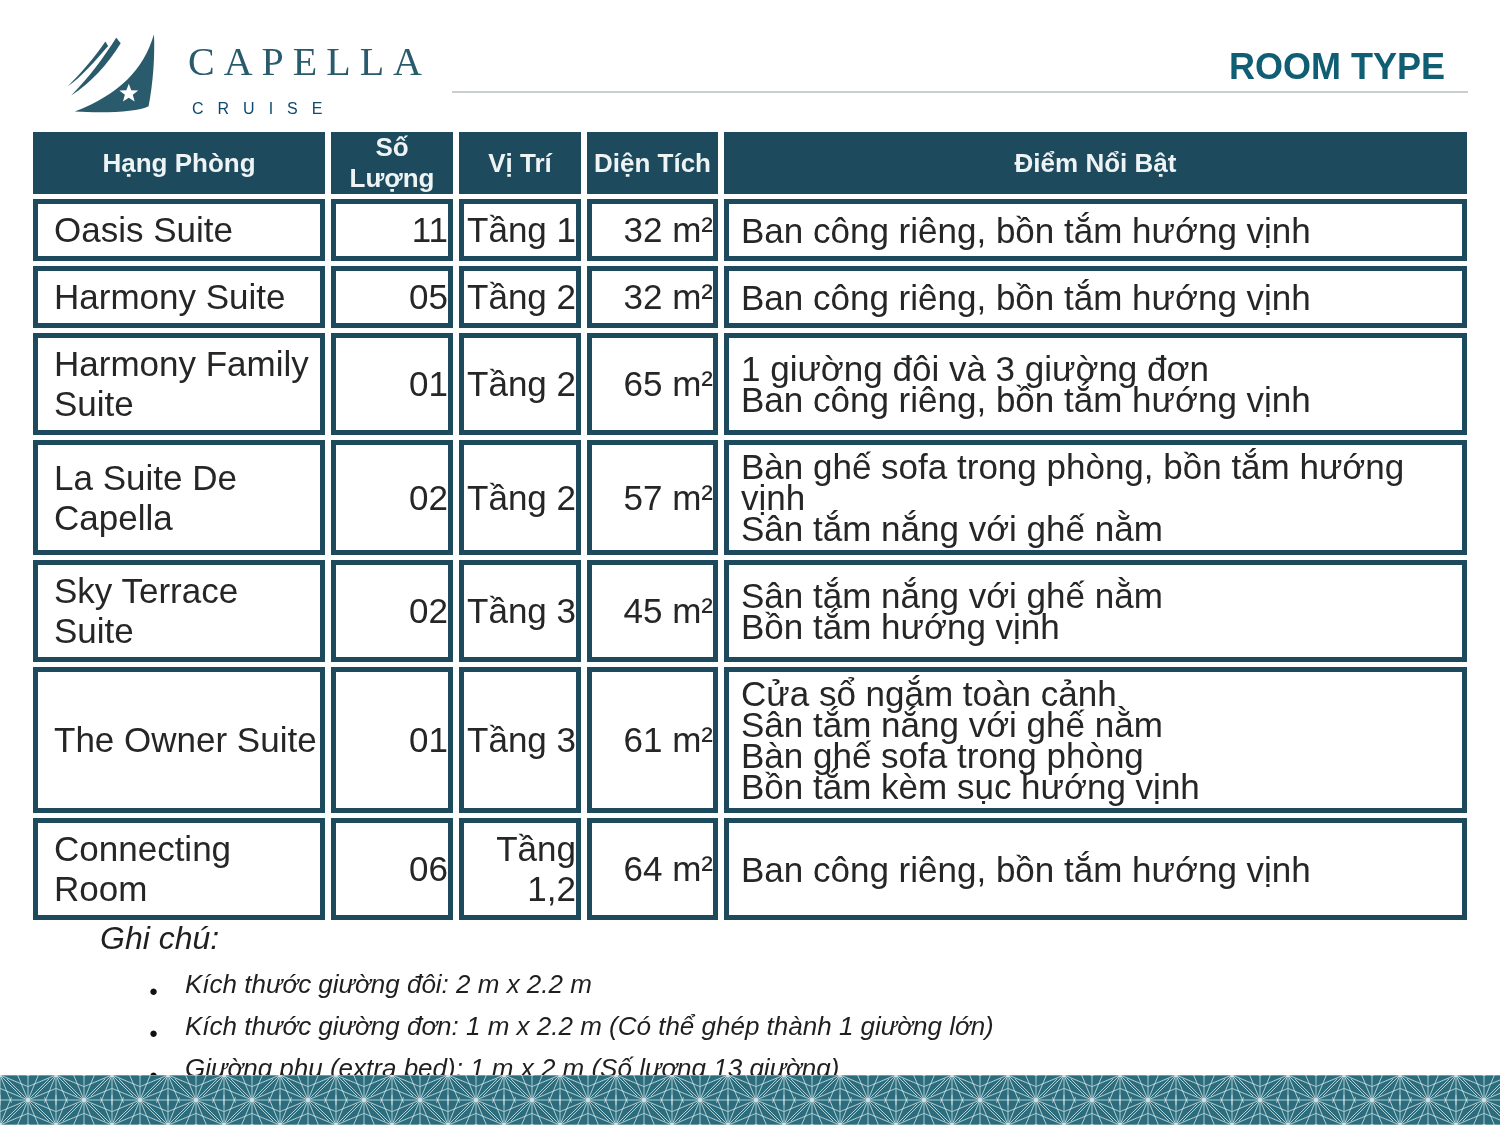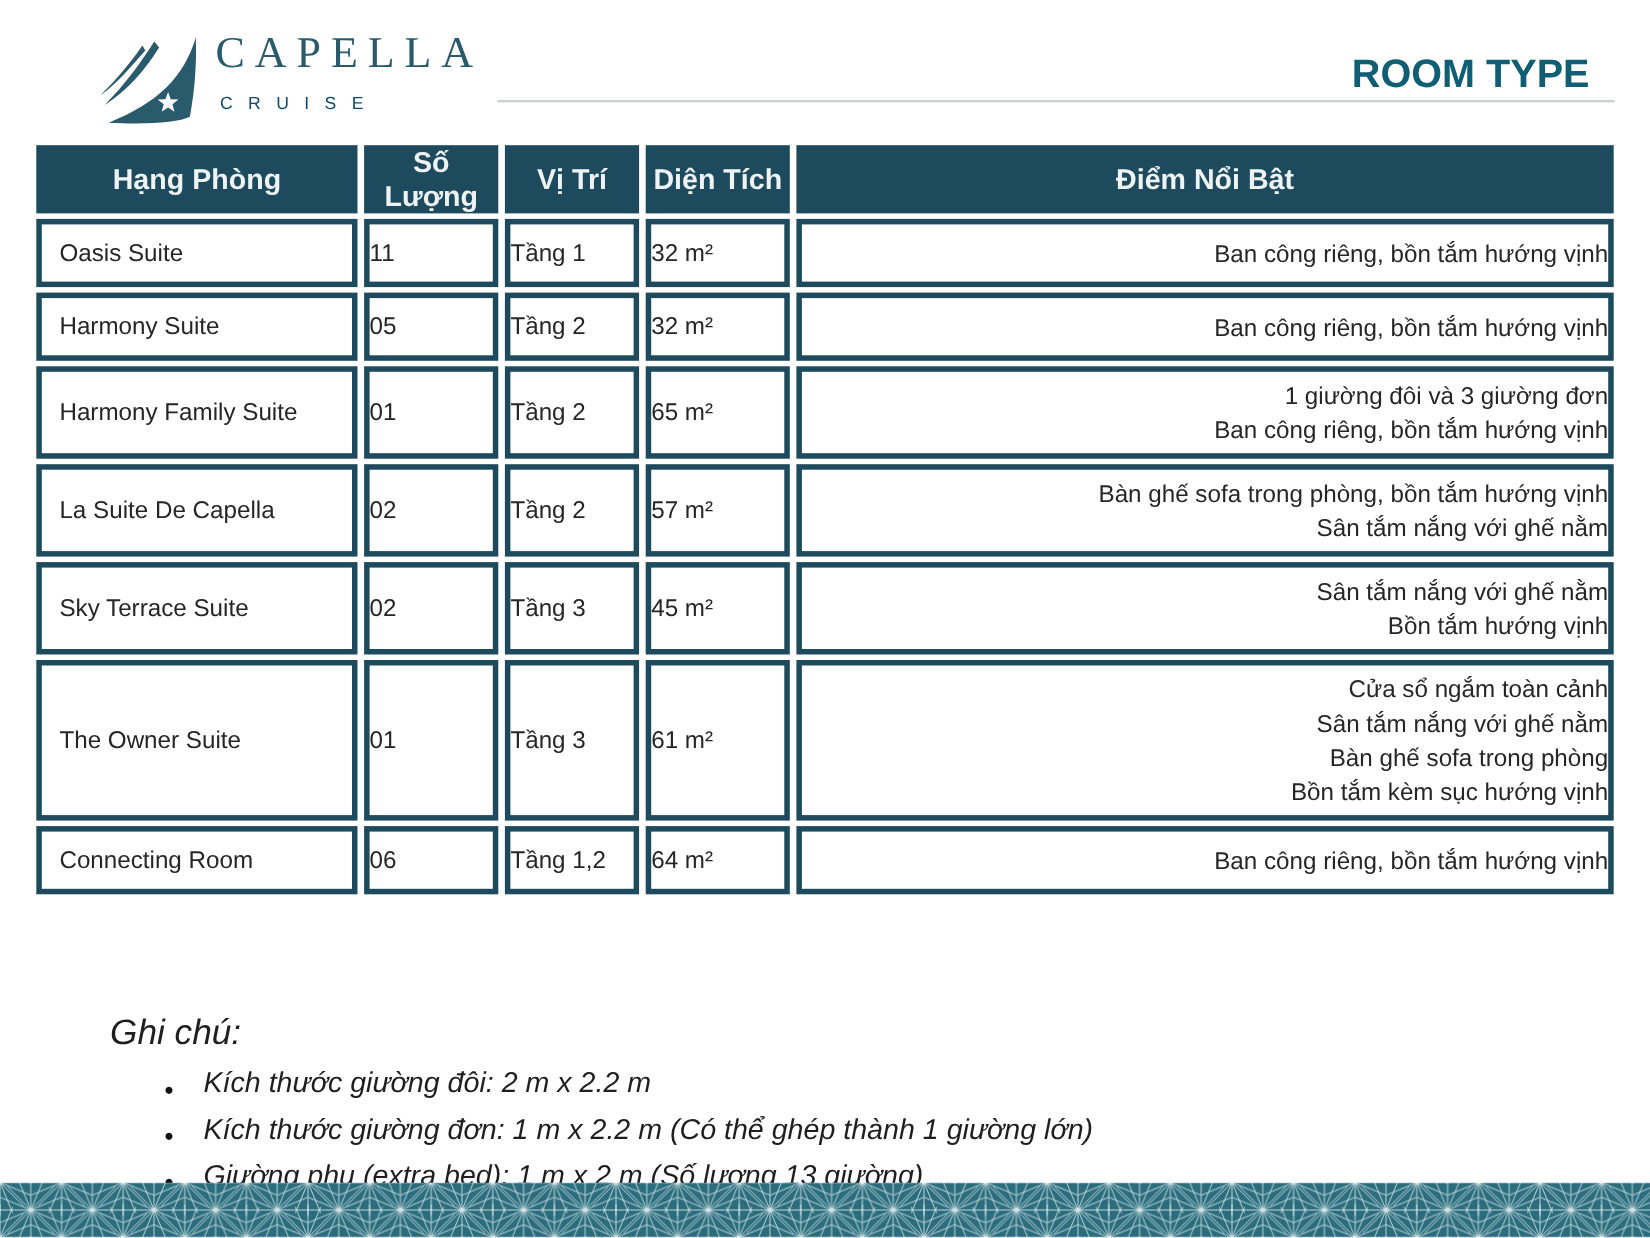--- a/index.html
+++ b/index.html
@@ -2,21 +2,21 @@
 <html><head>
 <meta charset="utf-8">
 <style>
   html,body{margin:0;padding:0;}
   body{
     width:1500px;height:1125px;position:relative;background:#ffffff;
     font-family:"Liberation Sans", sans-serif;color:#262626;overflow:hidden;
   }
 
   
-  .brand{position:absolute;left:88px;top:26px;display:flex;align-items:flex-start;}
+  .brand{position:absolute;left:64px;top:26px;display:flex;align-items:flex-end;gap:16px;}
   .brand svg{display:block;}
   .brand-text .brand-name{
     font-family:"Liberation Serif", serif;font-size:40px;letter-spacing:9px;
     color:#2a5b6d;line-height:44px;
   }
   .brand-text .brand-sub{
     font-size:16px;letter-spacing:14px;color:#0c4a6e;margin-top:16px;padding-left:4px;
   }
   .page-title{
     position:absolute;top:46px;right:55px;font-size:36px;font-weight:bold;
@@ -27,26 +27,26 @@
   
   table.room-table{
     position:absolute;left:27px;top:127px;width:1446px;
     border-collapse:separate;border-spacing:6px 5px;table-layout:fixed;
   }
   .room-table th{
     background:#1e4a5e;color:#eef3f4;font-size:26px;font-weight:bold;
     height:58px;padding:0;text-align:center;
   }
   .room-table td{
-    border:5px solid #1e4a5e;background:#ffffff;font-size:22px;color:#262626;
+    border:5px solid #1e4a5e;background:#ffffff;font-size:35px;color:#262626;
     padding:6px 0;vertical-align:middle;
   }
   td.c-name{padding-left:16px;text-align:left;}
-  td.c-center{text-align:left;}
-  td.c-high{padding-left:12px;padding-right:0;text-align:right;}
+  td.c-center{text-align:right;}
+  td.c-high{padding-left:12px;padding-right:0;text-align:left;}
   td.c-high div{line-height:31px;}
   td.c-name,td.c-center{height:40px;}
 
   
   .notes{position:absolute;left:100px;top:920px;font-style:italic;color:#1f1f1f;}
   .notes-title{font-size:32px;}
   .notes ul{list-style:none;margin:6px 0 0 0;padding:0;}
   .notes li{position:relative;margin:12px 0 0 85px;font-size:26px;line-height:30px;}
   .notes li .bullet{
     position:absolute;left:-36px;top:7px;font-size:15px;color:#111;font-style:normal;

